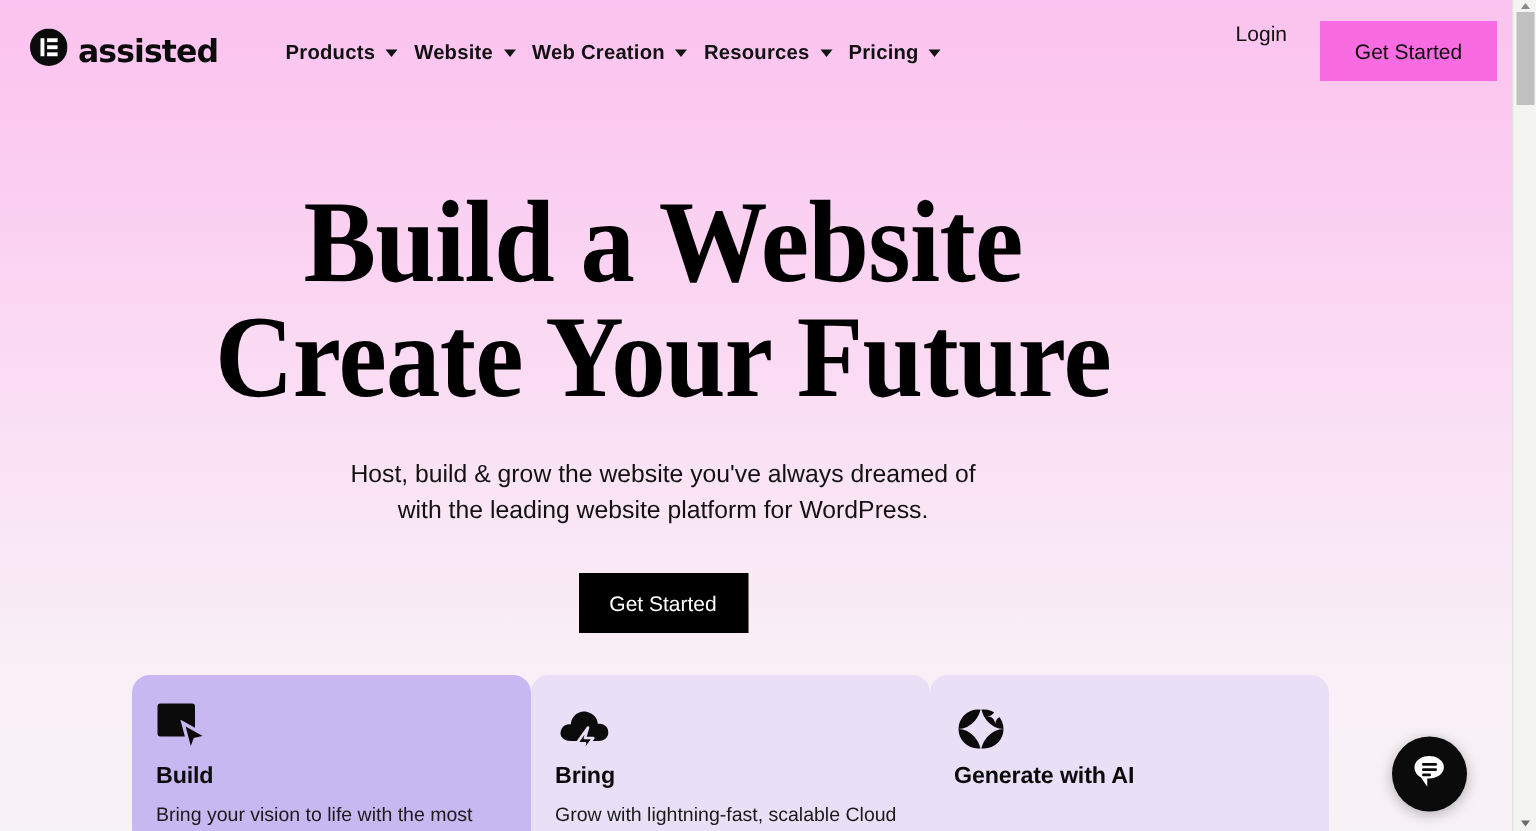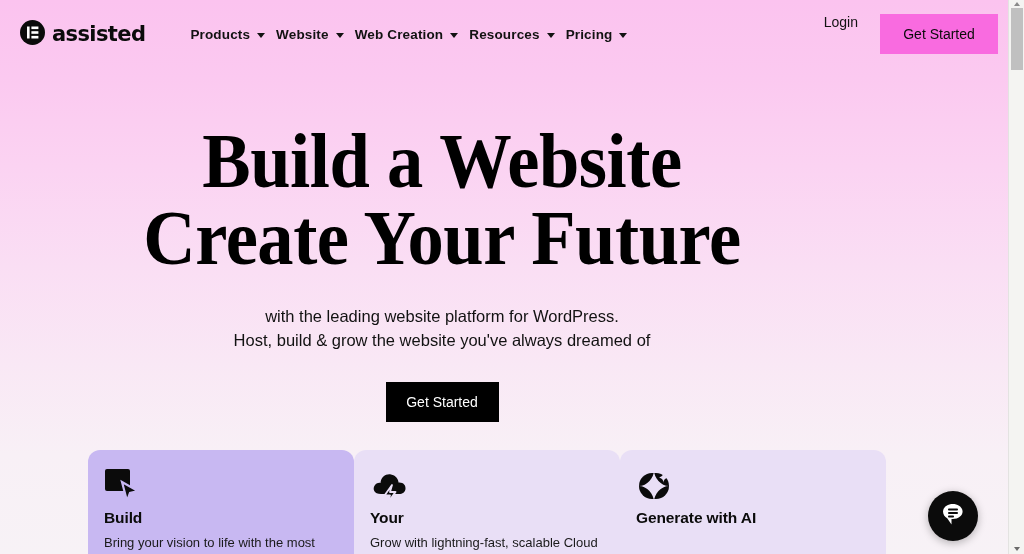--- a/index.html
+++ b/index.html
@@ -284,22 +284,22 @@
       </div>
     </div>
 
     <div id="hero">
       <h1 id="headline">
         <span class="hl-line">Build a Website</span>
         <span class="hl-line">Create Your Future</span>
       </h1>
 
       <p id="subhead">
+        <span>Host, build &amp; grow the website you've always dreamed of</span>
         <span>with the leading website platform for WordPress.</span>
-        <span>Host, build &amp; grow the website you've always dreamed of</span>
       </p>
 
       <button id="hero-cta">Get Started</button>
     </div>
 
     <div id="cards">
 
       <div class="card" style="background:#c8b8f2">
         <div class="card-icon">
           <svg width="42" height="36" viewBox="0 0 42 36">
@@ -311,21 +311,21 @@
         <div class="card-desc">Bring your vision to life with the most</div>
       </div>
 
       <div class="card" style="background:#e9dff6">
         <div class="card-icon">
           <svg width="42" height="36" viewBox="0 0 42 36">
             <path d="M11 26 C4 26 2 21 5 17 C6.5 15 9 14.5 10.5 15 C11 9 16 5.5 21 6.5 C25.5 7.3 28.5 11 28.5 14.5 C33 14 36 17 35.5 21 C35.2 24 32.5 26 29 26 Z" fill="#0b0b0b"></path>
             <path d="M22 17 L14.5 27.5 L20 27.5 L17.5 35 L25.5 24 L20 24 Z" fill="#0b0b0b" stroke="#e9dff6" stroke-width="1.8" stroke-linejoin="round"></path>
           </svg>
         </div>
-        <div class="card-title">Your</div>
+        <div class="card-title">Bring</div>
         <div class="card-desc">Grow with lightning-fast, scalable Cloud</div>
       </div>
 
       <div class="card" style="background:#e9dff6">
         <div class="card-icon">
           <svg width="42" height="36" viewBox="0 0 42 36">
             <rect x="3" y="5" width="30" height="26" rx="13" fill="#0b0b0b"></rect>
             <path d="M18 2 C18 10 11 18 3 18 C11 18 18 26 18 34 C18 26 25 18 33 18 C25 18 18 10 18 2 Z" fill="#e9dff6"></path>
             <path d="M27.5 4 C27.5 7.2 25.2 9.5 22 9.5 C25.2 9.5 27.5 11.8 27.5 15 C27.5 11.8 29.8 9.5 33 9.5 C29.8 9.5 27.5 7.2 27.5 4 Z" fill="#e9dff6"></path>
           </svg>

